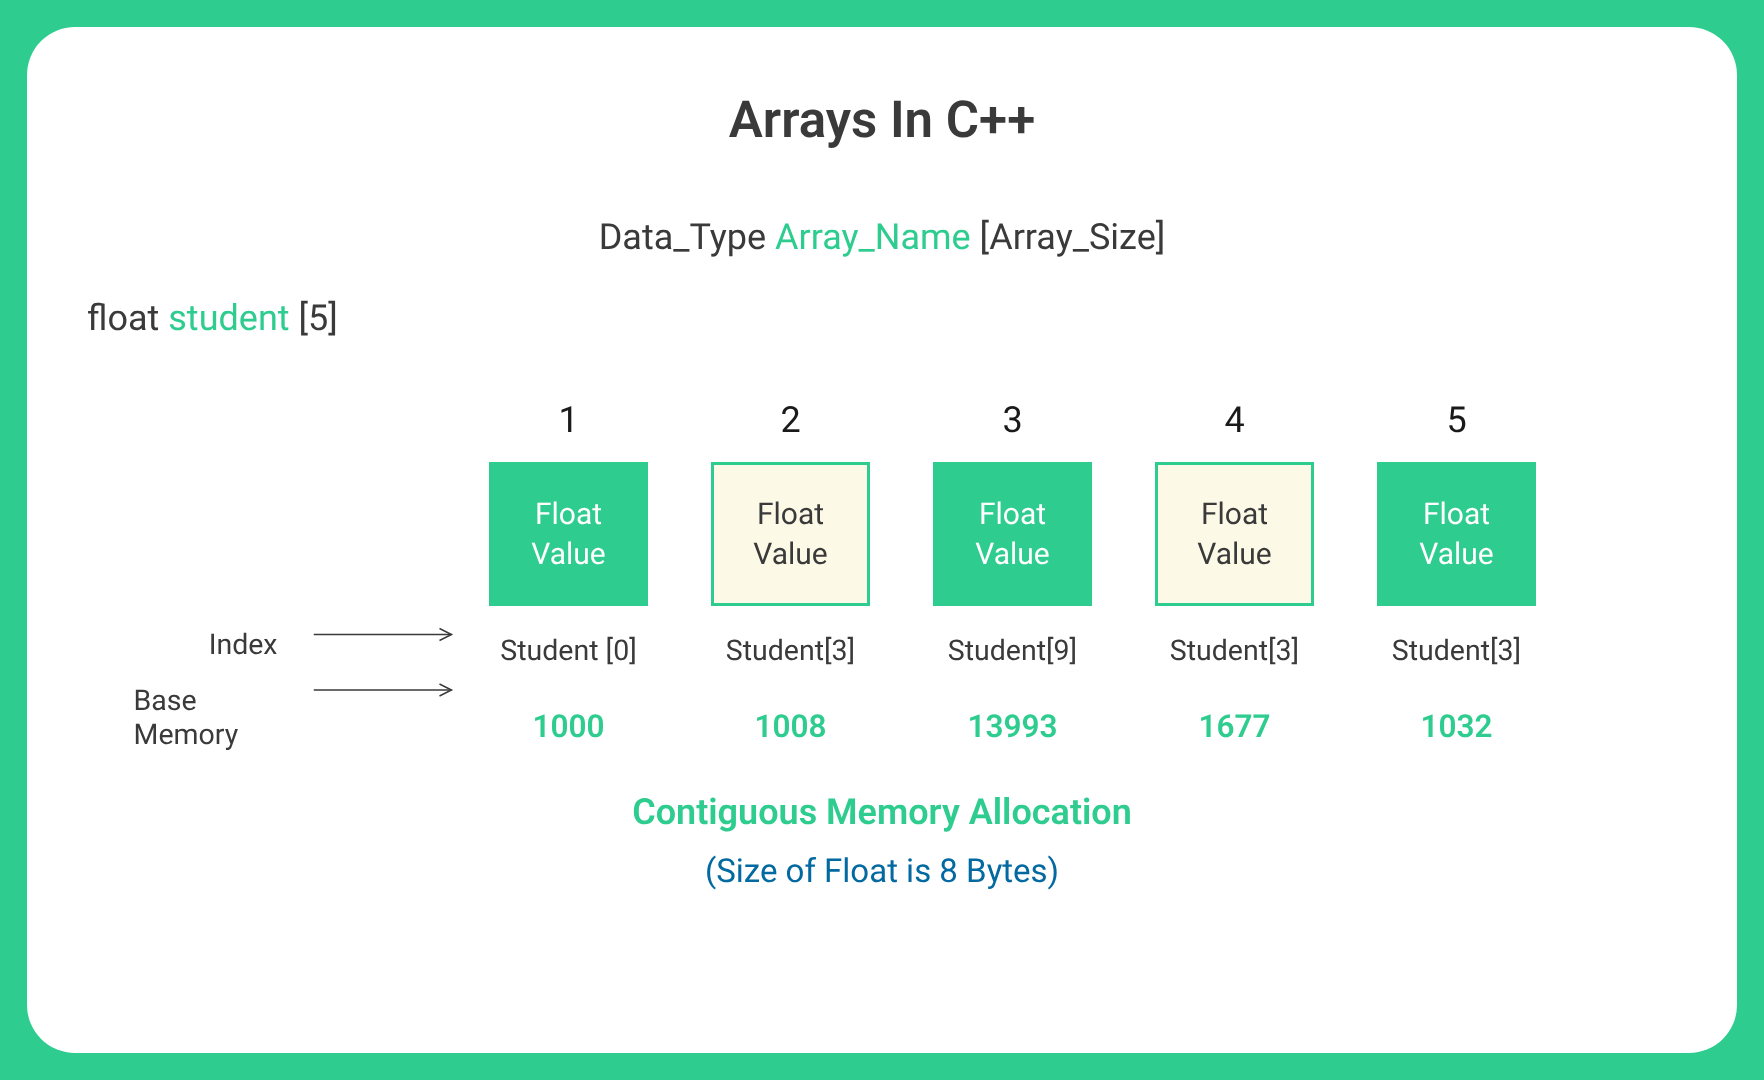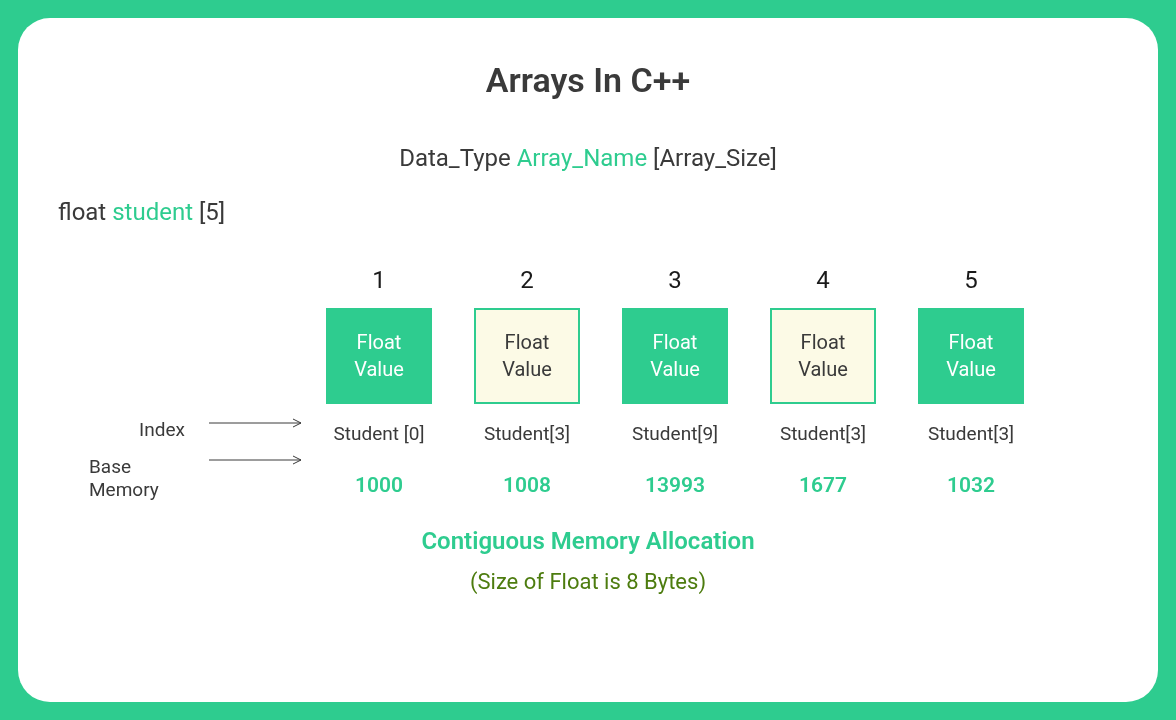--- a/index.html
+++ b/index.html
@@ -118,21 +118,21 @@
       text-align: center;
       font-size: 24px;
       font-weight: 600;
       color: #2ecc8f;
       margin-top: 30px;
       margin-bottom: 14px;
     }
     .footer2 {
       text-align: center;
       font-size: 22px;
-      color: #4d7c0f;
+      color: #0369a1;
     }
   </style>
 </head>
 <body>
 
 <div class="card">
   <h1 class="title">Arrays In C++</h1>
 
   <div class="syntax">
     <span>Data_Type </span><span class="green">Array_Name</span><span> [Array_Size]</span>

